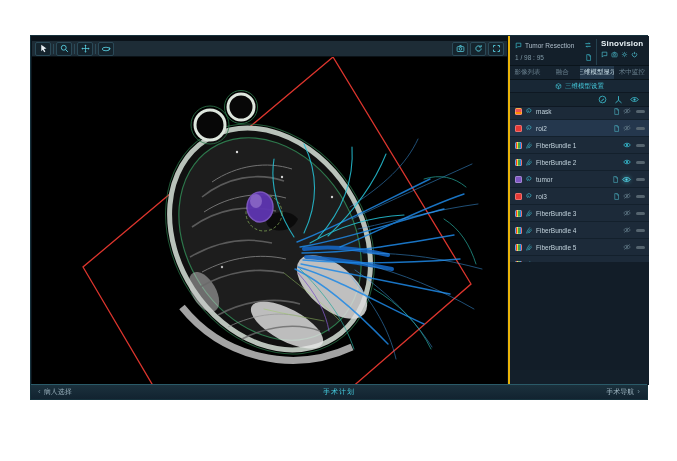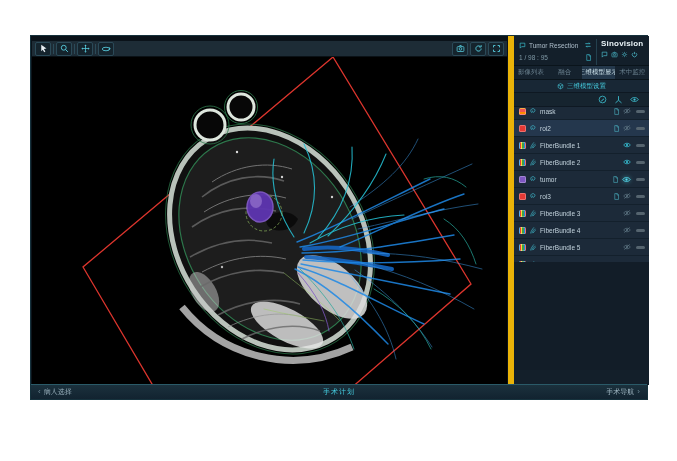--- a/index.html
+++ b/index.html
@@ -13,21 +13,21 @@
   .tool-btn{width:14px;height:12px;border:1px solid #2b4a58;border-radius:2px;background:#15242d;
     display:flex;align-items:center;justify-content:center;color:#58cfe0;flex:0 0 auto;}
   .tool-btn.white{color:#e8eef2;}
   .vp-sep{width:1px;height:10px;background:#2b4a58;flex:0 0 auto;}
   .vp-right{margin-left:auto;display:flex;gap:2px;}
   .icon{display:block;}
   .canvas{position:absolute;left:1px;right:1px;top:21px;bottom:0;background:#000;overflow:hidden;}
   .scene{position:absolute;left:0;top:0;width:100%;height:100%;}
   
   .sidebar{position:absolute;left:477px;top:0;width:141px;height:349px;background:#131f2a;
-    border-left:6px solid #eab308;box-sizing:border-box;}
+    border-left:2px solid #eab308;box-sizing:border-box;}
   .sb-header{position:absolute;left:0;right:0;top:0;height:29px;display:flex;padding:3px 4px 0 5px;box-sizing:border-box;gap:4px;}
   .sb-info{flex:1;min-width:0;}
   .info-row{display:flex;align-items:center;gap:3px;height:12px;color:#aebecb;font-size:6.5px;white-space:nowrap;}
   .info-row .grow{flex:1;min-width:0;overflow:hidden;text-overflow:ellipsis;}
   .info-row.dim{color:#7f98a5;}
   .sb-logo{width:49px;border-left:1px solid #24404e;padding-left:4px;box-sizing:border-box;}
   .logo-text{color:#eaf4f8;font-size:8px;font-weight:bold;letter-spacing:.2px;line-height:10px;}
   .logo-icons{display:flex;gap:3px;margin-top:2px;color:#4fc3d4;}
   .tabs{position:absolute;left:0;right:0;top:29px;height:15px;display:flex;background:#15222e;
     border-top:1px solid #0a141b;border-bottom:1px solid #0a141b;box-sizing:border-box;}

